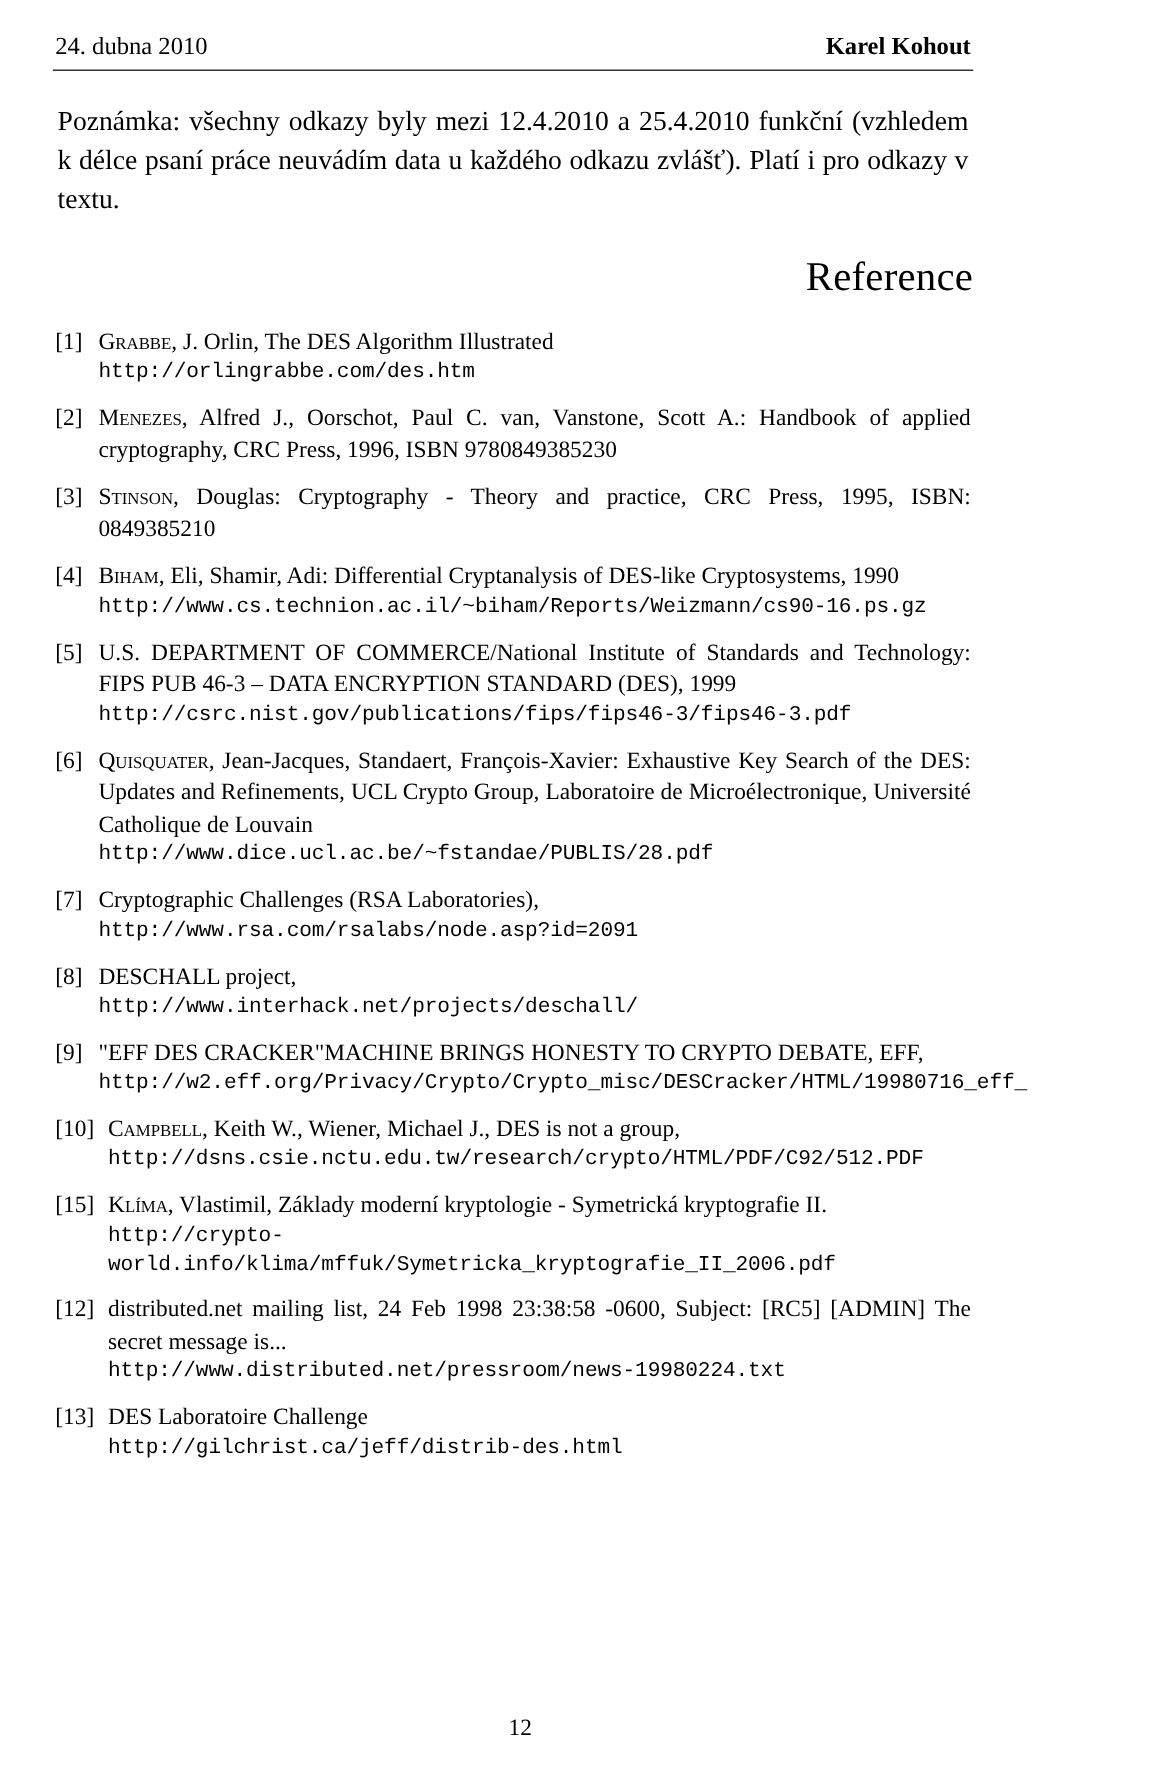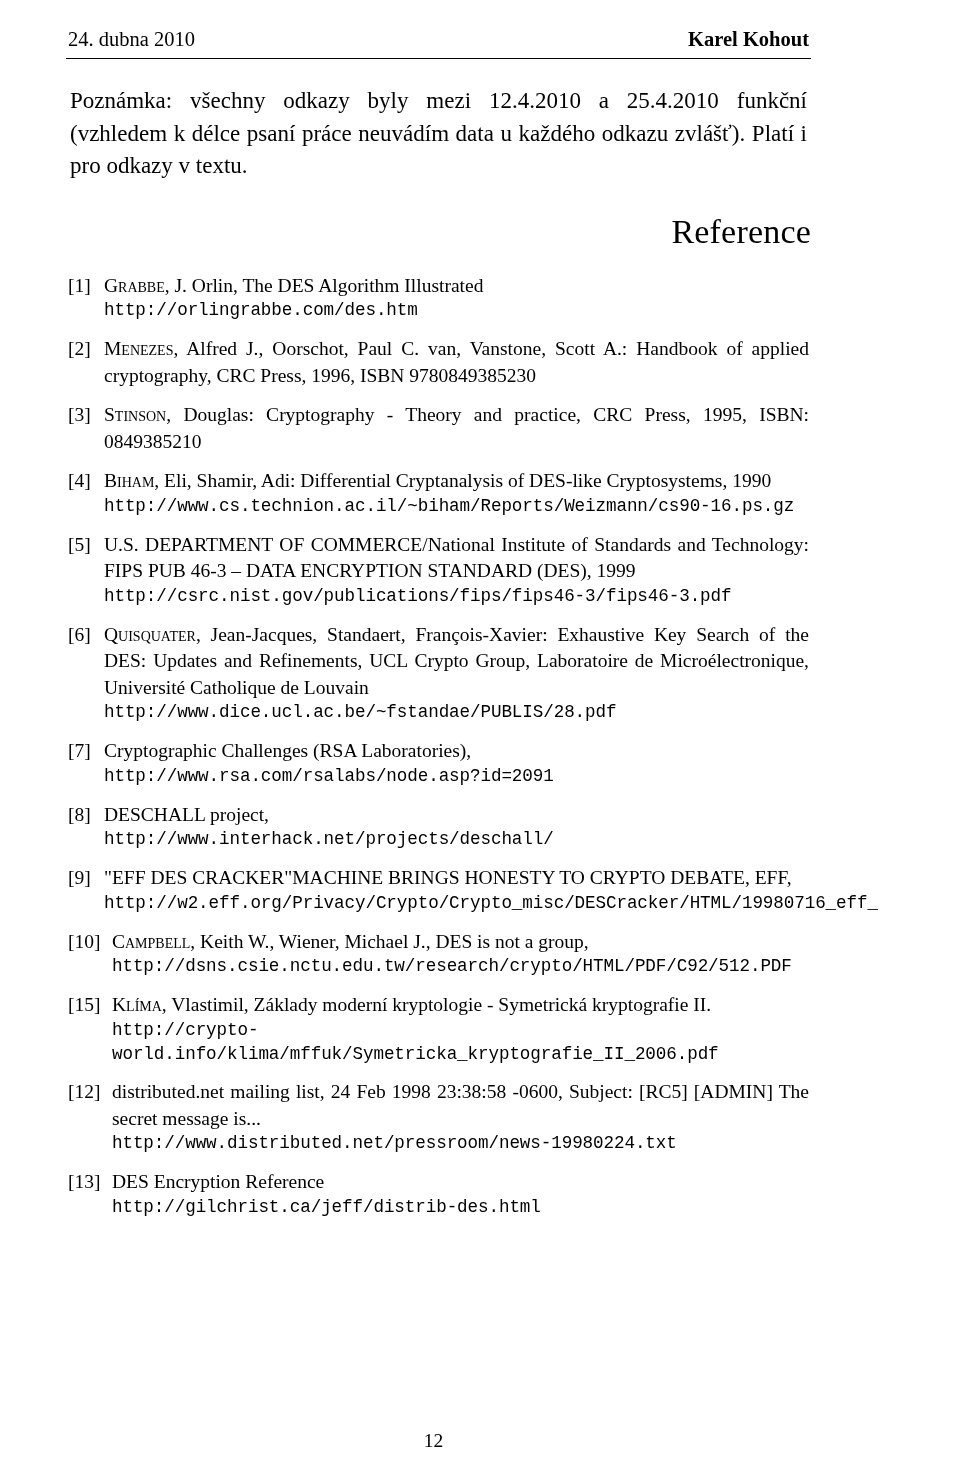--- a/index.html
+++ b/index.html
@@ -11,21 +11,21 @@
     width: 960px;
     min-height: 1480px;
     font-family: "Liberation Serif", serif;
     color: #000000;
     position: relative;
   }
   .page {
     width: 855px;
     min-height: 1480px;
     box-sizing: border-box;
-    padding: 28px 44px 0 66px;
+    padding: 28px 44px 0 44px;
     position: relative;
   }
   
   .header {
     display: flex;
     justify-content: space-between;
     align-items: baseline;
     font-size: 20.5px;
     padding: 0 2px 7px 2px;
   }
@@ -206,21 +206,21 @@
       <div class="bib-label wide">[12]</div>
       <div class="bib-body justify-spread">
         <span>distributed.net mailing list, 24 Feb 1998 23:38:58 -0600, Subject: [RC5] [ADMIN] The secret message is...</span>
         <span class="mono mono-line">http://www.distributed.net/pressroom/news-19980224.txt</span>
       </div>
     </div>
 
     <div class="bib-item">
       <div class="bib-label wide">[13]</div>
       <div class="bib-body">
-        <span>DES Encryption Reference</span>
+        <span>DES Laboratoire Challenge</span>
         <span class="mono mono-line">http://gilchrist.ca/jeff/distrib-des.html</span>
       </div>
     </div>
 
   </div>
 
   <div class="page-number">12</div>
 </div>
 
 </body></html>

